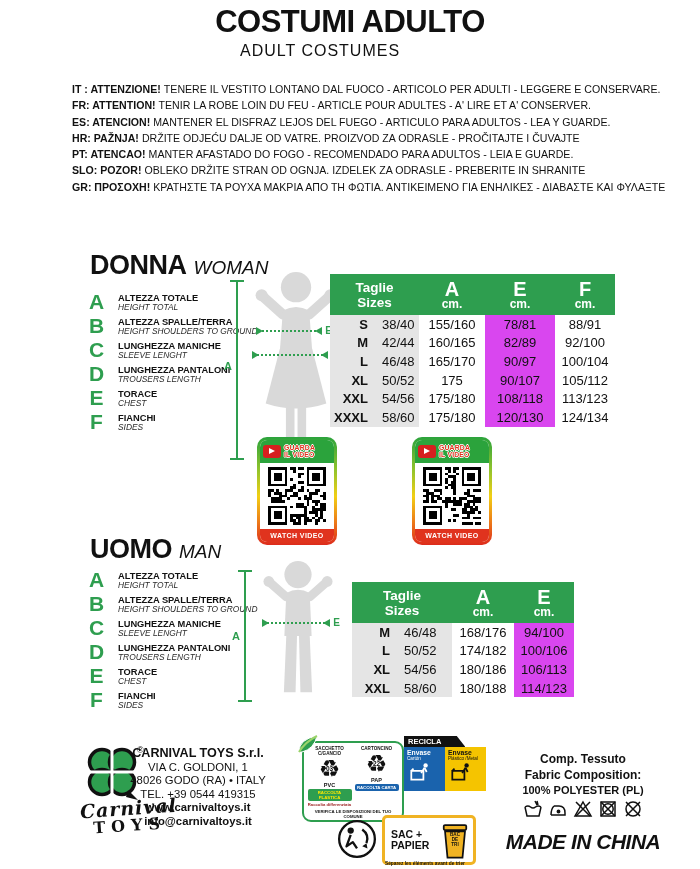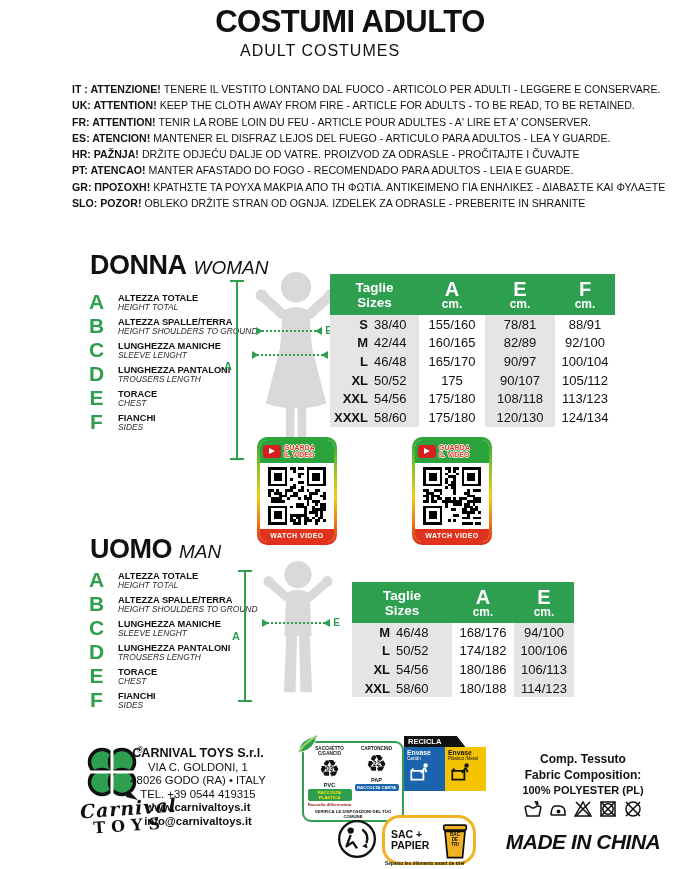--- a/index.html
+++ b/index.html
@@ -34,24 +34,24 @@
   .tri.l{border:4px solid transparent;border-right:7px solid #2e9e4f;right:-2px}
   .dlab{position:absolute;top:-7px;right:-12px;color:#2e9e4f;font-weight:800;font-size:10px}
   .fig{fill:#d9d9d9}
   
   .stable{border-spacing:0;table-layout:fixed}
   .stable th{background:#2e9e4f;color:#fff;font-weight:700;padding:0;vertical-align:middle}
   .stable .th0 div{font-size:13.5px;line-height:15px;text-align:center}
   .thL{font-size:20px;font-weight:800;line-height:18px;text-align:center}
   .thU{font-size:12px;line-height:12px;text-align:center;font-weight:700}
   .stable td{font-size:13px;height:18.6px;padding:0;text-align:center;vertical-align:middle}
-  .stable td.gy{background:#e5e5e5}
+  .stable td.gy{background:#d946ef}
   .sizecell{display:flex;align-items:center;background:#e5e5e5;height:100%}
   .sizecell b{width:38px;text-align:right;font-weight:800}
-  .sizecell span{margin-left:6px}
+  .sizecell span{margin-left:14px}
   
   .qr{width:74px;border-radius:10px;padding:3px;background:linear-gradient(180deg,#2ba33c 0%,#8fc32c 30%,#f2cf14 55%,#ed7d18 78%,#dd2b1c 100%)}
   .qr-in{border-radius:7px;overflow:hidden;background:#fff;display:flex;flex-direction:column}
   .qr-top{background:#2ba33c;height:21px;display:flex;align-items:center;gap:3px;padding:1px 3px}
   .play{width:18px;height:13px;background:#d61f1f;border-radius:3px;position:relative;flex:none}
   .play::after{content:"";position:absolute;left:6px;top:3px;border:3.5px solid transparent;border-left:6px solid #fff}
   .qr-toptxt{font-size:6.8px;line-height:6.8px;font-weight:800;color:#e0331e;text-shadow:-.7px 0 #fff,.7px 0 #fff,0 -.7px #fff,0 .7px #fff;letter-spacing:.2px}
   .qr-mid{height:66px;display:grid;place-items:center}
   .qr-mid svg{width:58px;height:58px}
   .qr-bot{background:#e0331e;height:13px;color:#fff;font-size:7px;font-weight:800;display:grid;place-items:center;letter-spacing:.4px}
@@ -78,42 +78,41 @@
   .rec-panels{display:flex;height:44px}
   .rec-p{width:41px;padding:2px 3px;box-sizing:border-box}
   .rec-p.blue{background:#1a63ad;color:#fff}
   .rec-p.yel{background:#f5c400;color:#111}
   .rec-t{font-size:6.8px;font-weight:800;line-height:7px}
   .rec-s{font-size:4.6px;line-height:5px}
   .comp{width:170px;text-align:center}
   .comp .l{font-size:12px;font-weight:800;line-height:15.5px}
   .comp .l3{font-size:11px;font-weight:800;line-height:14px}
   .care{display:flex;justify-content:center;gap:3px;margin-top:2px}
-  .sacbox{width:88px;height:44px;border:3px solid #f0b323;border-radius:18px;background:#fff;display:flex;align-items:center}
+  .sacbox{width:88px;height:44px;border:3px solid #f0b323;border-radius:5px;background:#fff;display:flex;align-items:center}
   .sactxt{font-size:10.5px;font-weight:800;line-height:11px;padding-left:6px;flex:1}
   .binwrap{position:relative;width:30px;height:38px;margin-right:3px}
   .bintxt{position:absolute;top:11px;left:0;right:0;text-align:center;font-size:4.6px;font-weight:800;line-height:5px;color:#111}
   .saccap{font-size:4.8px;font-weight:700;text-align:center;width:140px}
   .madein{font-size:21px;font-weight:800;font-style:italic;letter-spacing:-.5px}
 </style>
 </head>
 <body>
 
 <div class="abs title">COSTUMI ADULTO</div>
 <div class="abs subtitle">ADULT  COSTUMES</div>
 
 <div class="abs warnings">
   <div><b>IT : ATTENZIONE!</b><span>TENERE IL VESTITO LONTANO DAL FUOCO - ARTICOLO PER ADULTI - LEGGERE E CONSERVARE.</span></div>
-  <div><b>UK: ATTENTION!</b><span>KEEP THE CLOTH AWAY FROM FIRE - ARTICLE FOR ADULTS - TO BE READ, TO BE RETAINED.</span></div>
   <div><b>FR: ATTENTION!</b><span>TENIR LA ROBE LOIN DU FEU - ARTICLE POUR ADULTES  - A' LIRE ET A' CONSERVER.</span></div>
   <div><b>ES: ATENCION!</b><span>MANTENER EL DISFRAZ LEJOS DEL FUEGO -  ARTICULO PARA ADULTOS - LEA Y GUARDE.</span></div>
   <div><b>HR: PAŽNJA!</b><span>DRŽITE ODJEĆU DALJE OD VATRE. PROIZVOD ZA ODRASLE - PROČITAJTE I ČUVAJTE</span></div>
   <div><b>PT: ATENCAO!</b><span>MANTER AFASTADO DO FOGO - RECOMENDADO PARA ADULTOS - LEIA E GUARDE.</span></div>
+  <div><b>SLO: POZOR!</b><span>OBLEKO DRŽITE STRAN OD OGNJA. IZDELEK ZA ODRASLE - PREBERITE IN SHRANITE</span></div>
   <div><b>GR: ΠΡΟΣΟΧΗ!</b><span>ΚΡΑΤΗΣΤΕ ΤΑ ΡΟΥΧΑ ΜΑΚΡΙΑ ΑΠΟ ΤΗ ΦΩΤΙΑ. ΑΝΤΙΚΕΙΜΕΝΟ ΓΙΑ ΕΝΗΛΙΚΕΣ - ΔΙΑΒΑΣΤΕ ΚΑΙ ΦΥΛΑΞΤΕ</span></div>
-  <div><b>SLO: POZOR!</b><span>OBLEKO DRŽITE STRAN OD OGNJA. IZDELEK ZA ODRASLE - PREBERITE IN SHRANITE</span></div>
 </div>
 
 <div class="abs sec-h" style="left:90px;top:250px">
   <span>DONNA</span><span class="en">WOMAN</span>
 </div>
 
 <div class="abs mlist" style="left:84px;top:292px">
   <div class="mitem">
       <div class="mletter">A</div>
       <div class="mtxt">

